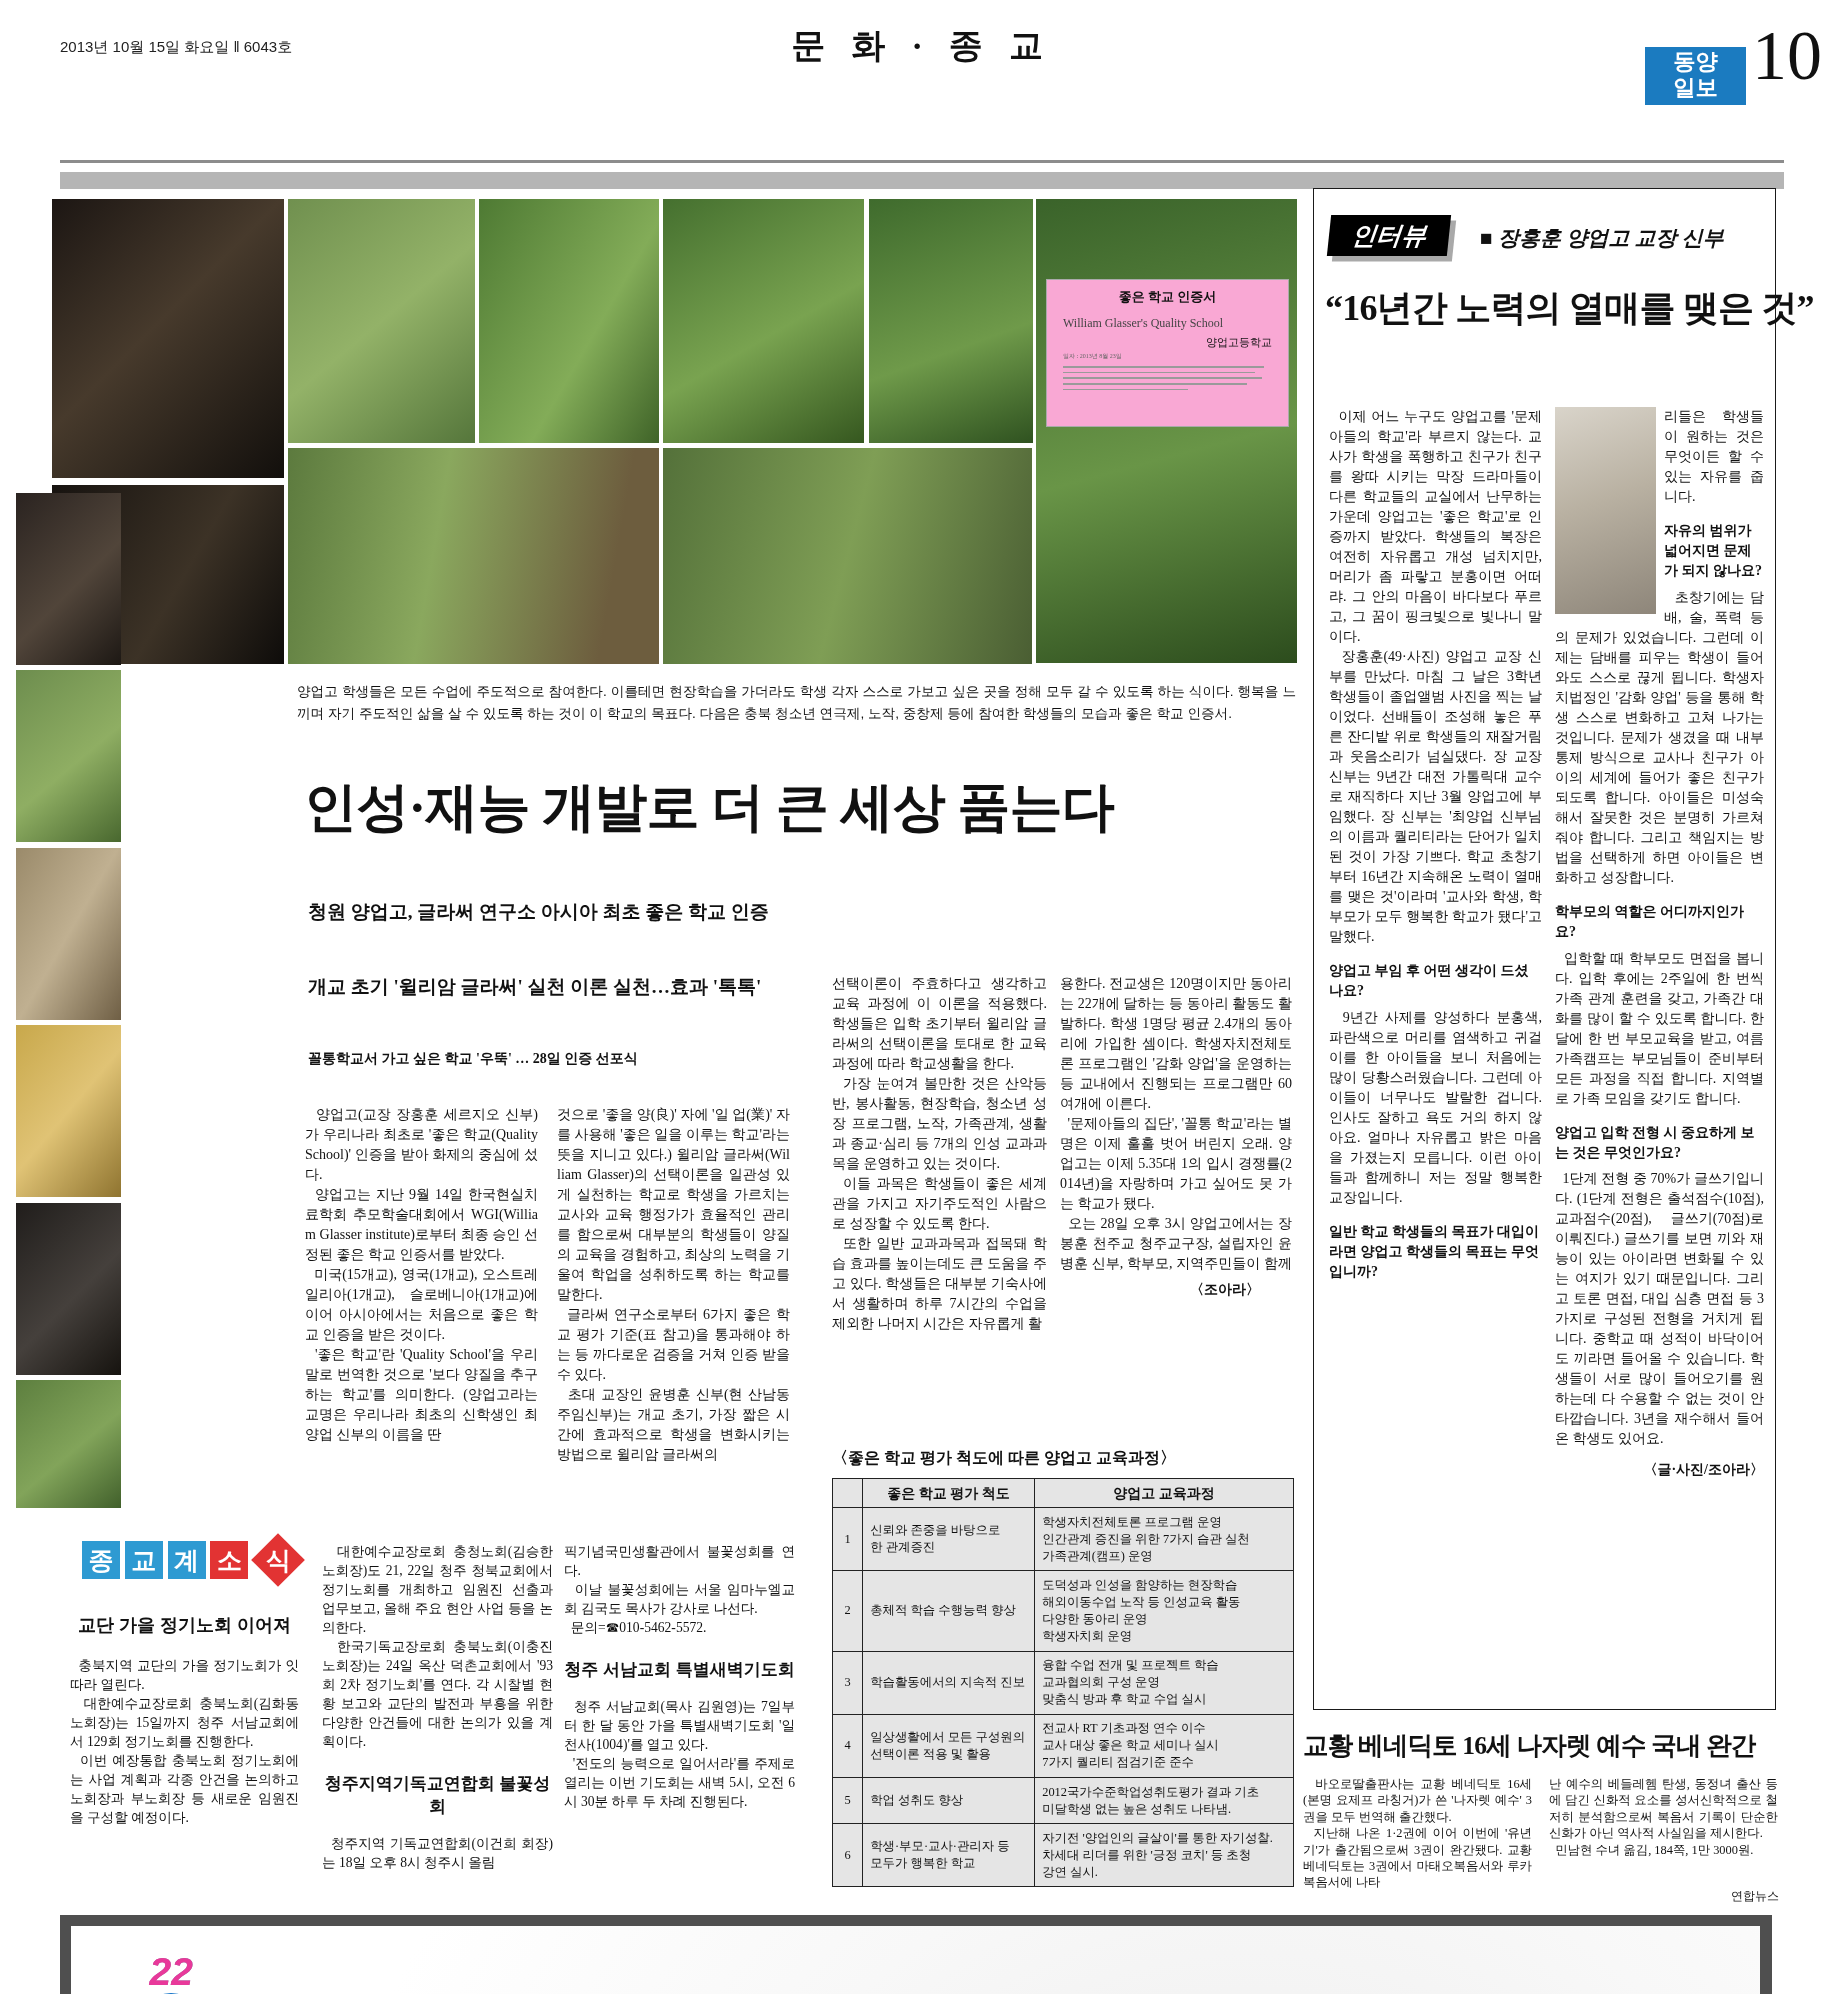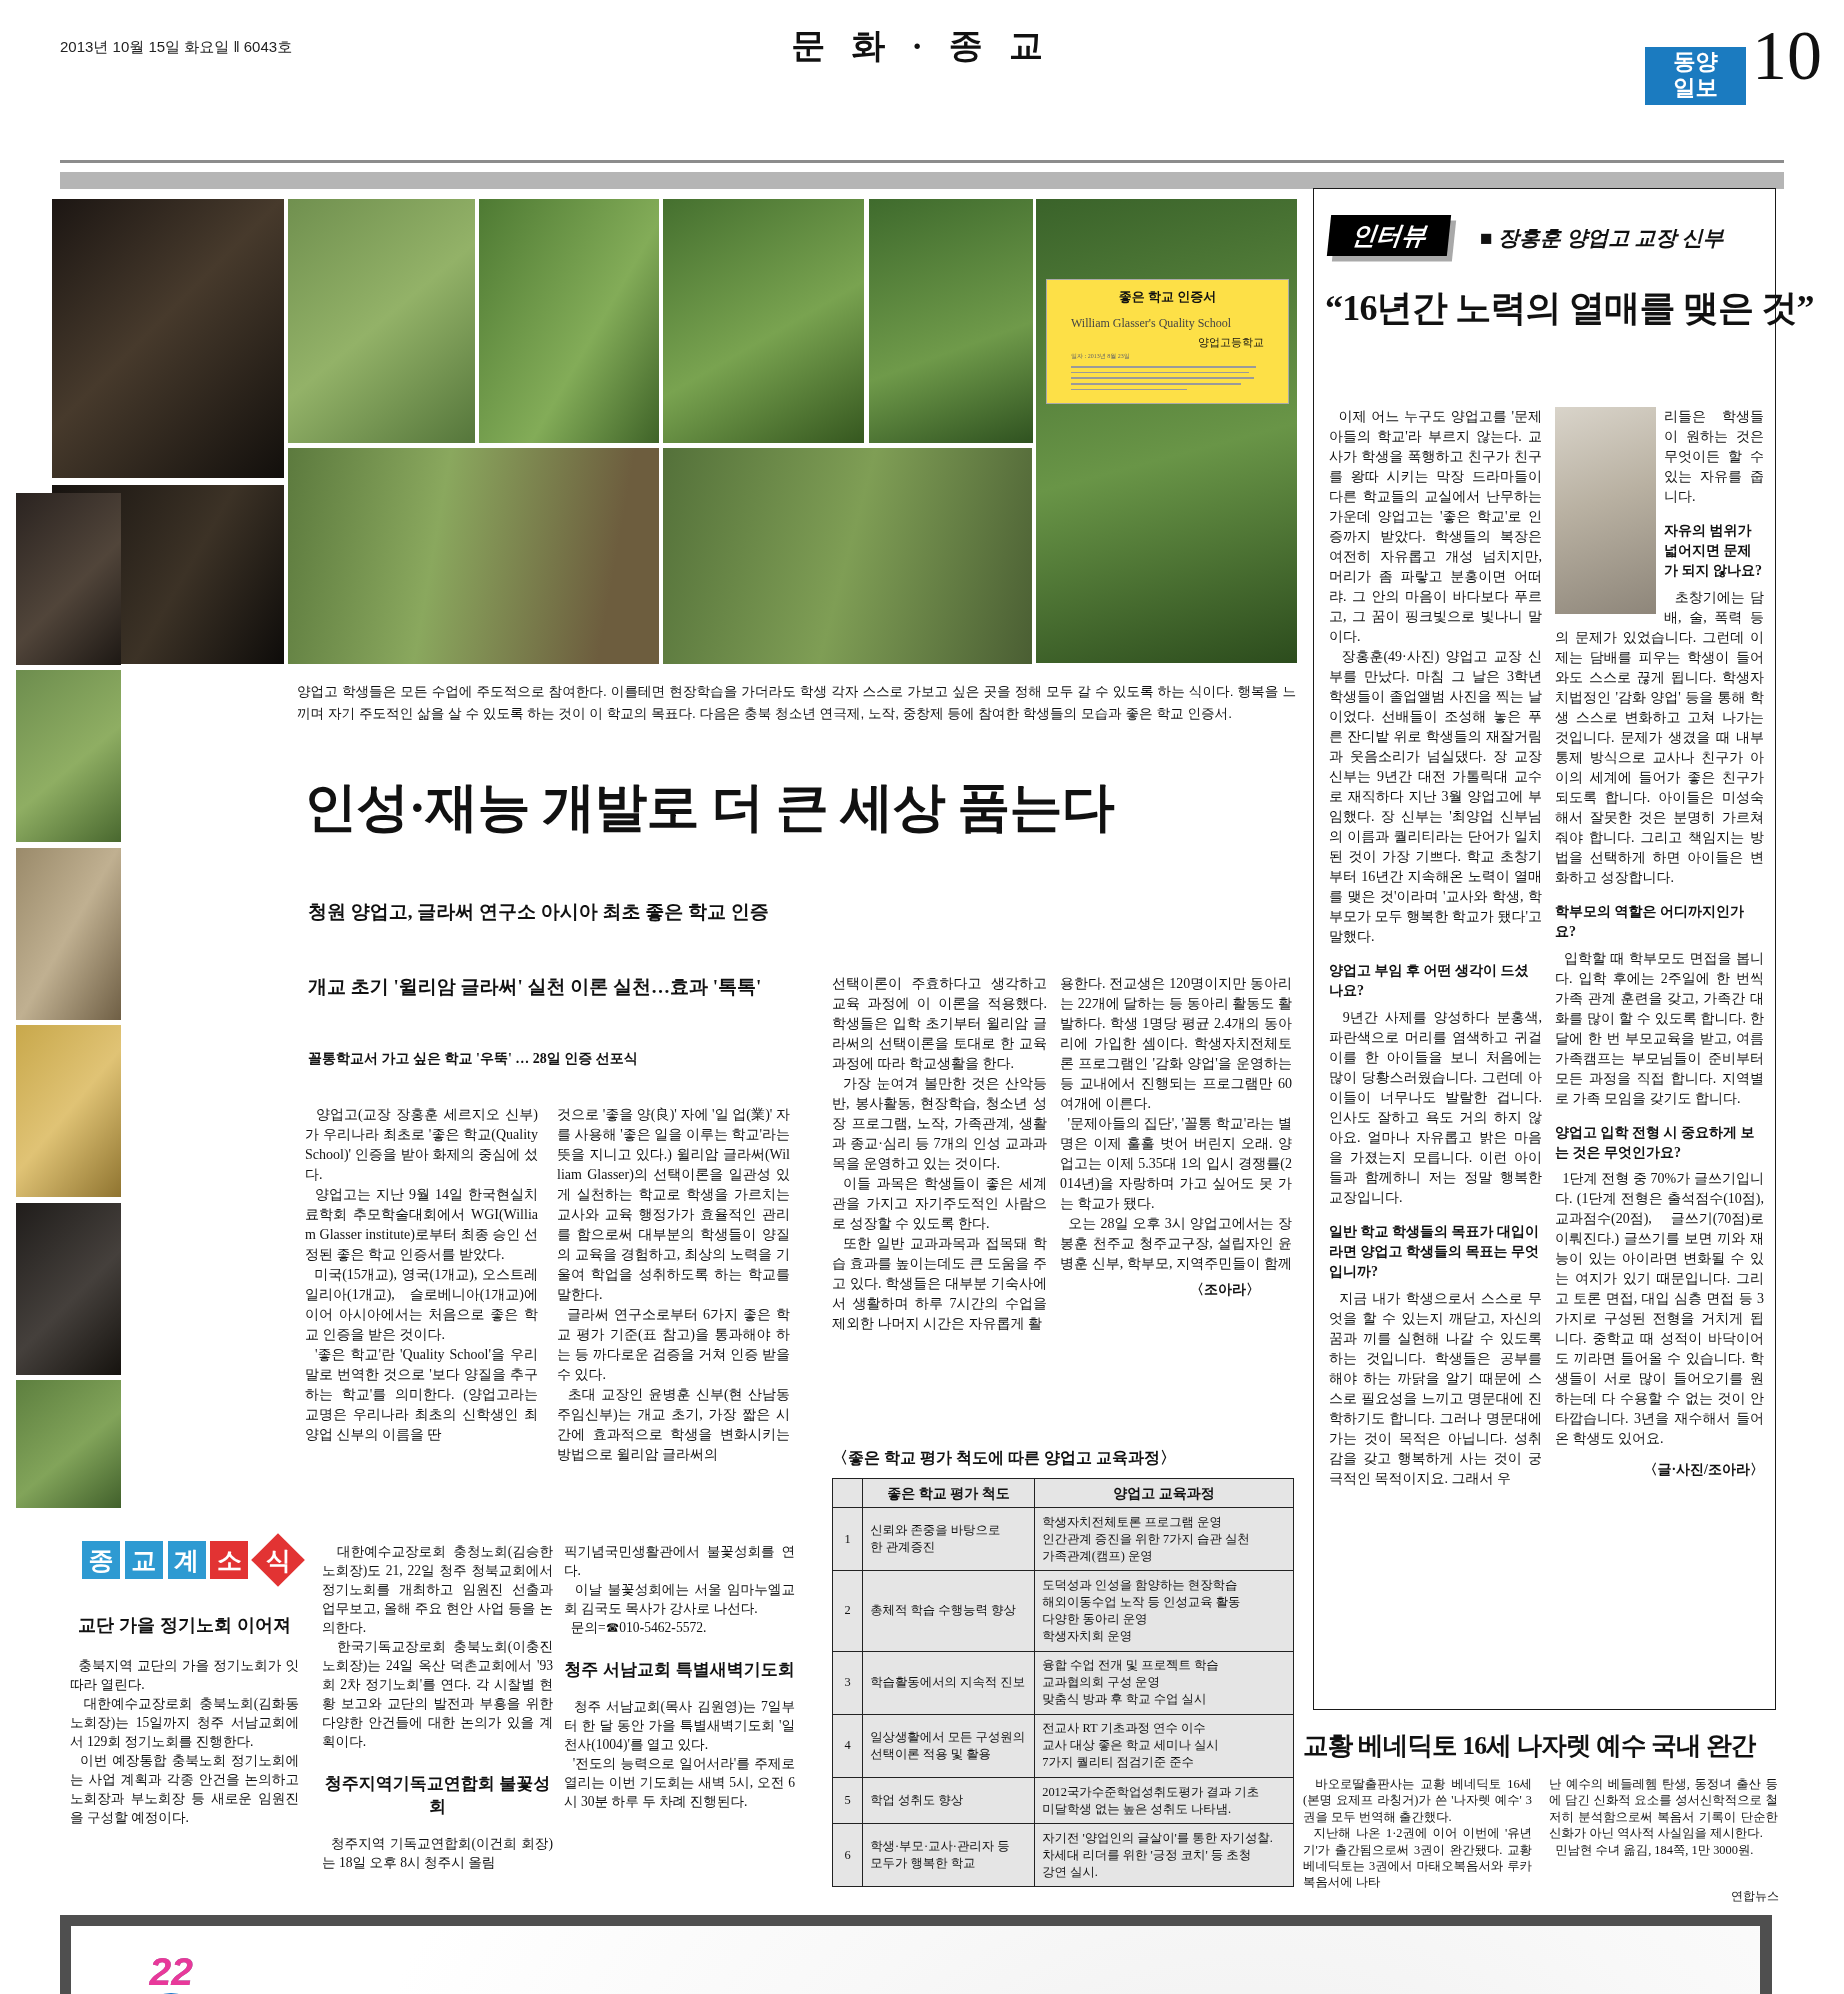--- a/index.html
+++ b/index.html
@@ -42,21 +42,21 @@
   <div class="photo" style="left:52px;top:199px;width:232px;height:279px;background:linear-gradient(135deg,#1c1613,#473a2c 45%,#120f0c);"></div>
   <div class="photo" style="left:52px;top:485px;width:232px;height:179px;background:linear-gradient(120deg,#171310,#3c3226 55%,#0e0c0a);"></div>
   <div class="photo" style="left:288px;top:199px;width:187px;height:244px;background:linear-gradient(140deg,#70904f,#93b268 50%,#55763b);"></div>
   <div class="photo" style="left:479px;top:199px;width:180px;height:244px;background:linear-gradient(120deg,#4e7a33,#83ac58 60%,#3f6328);"></div>
   <div class="photo" style="left:288px;top:448px;width:371px;height:216px;background:linear-gradient(100deg,#5c7a3e,#8aa85e 40%,#6d5d3e 85%);"></div>
   <div class="photo" style="left:663px;top:199px;width:201px;height:244px;background:linear-gradient(150deg,#45702f,#79a350 55%,#35571f);"></div>
   <div class="photo" style="left:869px;top:199px;width:164px;height:244px;background:linear-gradient(160deg,#3f6b2d,#6f9a4a 60%,#2f5220);"></div>
   <div class="photo" style="left:663px;top:448px;width:369px;height:216px;background:linear-gradient(105deg,#54713a,#7f9e55 50%,#4a5e33);"></div>
   <div class="photo" style="left:1036px;top:199px;width:261px;height:464px;background:linear-gradient(165deg,#3a632a,#699547 55%,#2c4c1d);"></div>
 
-  <div class="abs" style="left:1046px;top:279px;width:243px;height:125px;background:#fde047;border:0.8px solid #aaa;padding:8px 24px;box-sizing:border-box;">
+  <div class="abs" style="left:1046px;top:279px;width:243px;height:148px;background:#f9a8d4;border:0.8px solid #aaa;padding:8px 16px;box-sizing:border-box;">
     <div style="text-align:center;font-size:13px;font-weight:bold;">좋은 학교 인증서</div>
     <div style="text-align:left;font-size:12px;color:#444;margin-top:10px;">William Glasser's Quality School</div>
     <div style="text-align:right;font-size:11px;font-weight:normal;margin-top:4px;">양업고등학교</div>
     <div style="font-size:6px;color:#666;margin-top:2.4px;">일자 : 2013년 8월 23일</div>
     <div style="margin-top:4.8px;">
       <div style="height:1.6px;background:#9a9a9a;margin:4px 0;width:96%;"></div>
       <div style="height:1.6px;background:#9a9a9a;margin:4px 0;width:92%;"></div>
       <div style="height:1.6px;background:#9a9a9a;margin:4px 0;width:95%;"></div>
       <div style="height:1.6px;background:#9a9a9a;margin:4px 0;width:88%;"></div>
       <div style="height:1.6px;background:#9a9a9a;margin:4px 0;width:60%;"></div>
@@ -161,21 +161,20 @@
        box-shadow:5.6px 5.6px 0 #a9a9a9;font-family:'Liberation Sans',sans-serif;">인터뷰</div>
   <div class="abs" style="left:1480px;top:224px;font-size:21px;font-weight:bold;font-style:italic;">■ 장홍훈 양업고 교장 신부</div>
   <div class="abs" style="left:1325px;top:284px;width:439px;text-align:center;font-size:36px;font-weight:bold;letter-spacing:-0.8px;white-space:nowrap;">“16년간 노력의 열매를 맺은 것”</div>
 
   <div class="abs" style="left:1329px;top:407px;width:213px;height:1281px;overflow:hidden;font-size:14px;line-height:20px;">
     <div class="a">&nbsp;&nbsp;이제 어느 누구도 양업고를 '문제아들의 학교'라 부르지 않는다. 교사가 학생을 폭행하고 친구가 친구를 왕따 시키는 막장 드라마들이 다른 학교들의 교실에서 난무하는 가운데 양업고는 '좋은 학교'로 인증까지 받았다. 학생들의 복장은 여전히 자유롭고 개성 넘치지만, 머리가 좀 파랗고 분홍이면 어떠랴. 그 안의 마음이 바다보다 푸르고, 그 꿈이 핑크빛으로 빛나니 말이다.
 &nbsp;&nbsp;장홍훈(49·사진) 양업고 교장 신부를 만났다. 마침 그 날은 3학년 학생들이 졸업앨범 사진을 찍는 날이었다. 선배들이 조성해 놓은 푸른 잔디밭 위로 학생들의 재잘거림과 웃음소리가 넘실댔다. 장 교장 신부는 9년간 대전 가톨릭대 교수로 재직하다 지난 3월 양업고에 부임했다. 장 신부는 '최양업 신부님의 이름과 퀄리티라는 단어가 일치된 것이 가장 기쁘다. 학교 초창기부터 16년간 지속해온 노력이 열매를 맺은 것'이라며 '교사와 학생, 학부모가 모두 행복한 학교가 됐다'고 말했다.</div>
     <div class="q">양업고 부임 후 어떤 생각이 드셨나요?</div>
     <div class="a">&nbsp;&nbsp;9년간 사제를 양성하다 분홍색, 파란색으로 머리를 염색하고 귀걸이를 한 아이들을 보니 처음에는 많이 당황스러웠습니다. 그런데 아이들이 너무나도 발랄한 겁니다. 인사도 잘하고 욕도 거의 하지 않아요. 얼마나 자유롭고 밝은 마음을 가졌는지 모릅니다. 이런 아이들과 함께하니 저는 정말 행복한 교장입니다.</div>
     <div class="q">일반 학교 학생들의 목표가 대입이라면 양업고 학생들의 목표는 무엇입니까?</div>
-    <div class="a">&nbsp;&nbsp;지금 내가 학생으로서 스스로 무엇을 할 수 있는지 깨닫고, 자신의 꿈과 끼를 실현해 나갈 수 있도록 하는 것입니다. 학생들은 공부를 해야 하는 까닭을 알기 때문에 스스로 필요성을 느끼고 명문대에 진학하기도 합니다. 그러나 명문대에 가는 것이 목적은 아닙니다. 성취감을 갖고 행복하게 사는 것이 궁극적인 목적이지요. 그래서 우</div>
   </div>
 
   <div class="abs" style="left:1555px;top:407px;width:209px;height:1281px;overflow:hidden;font-size:14px;line-height:20px;">
     <div style="float:left;width:101px;height:207px;margin:0 8px 4.8px 0;
          background:linear-gradient(160deg,#d9d4ca,#b9b1a2 45%,#8e867a);"></div>
     <div class="a">리들은 학생들이 원하는 것은 무엇이든 할 수 있는 자유를 줍니다.</div>
     <div class="q">자유의 범위가 넓어지면 문제가 되지 않나요?</div>
     <div class="a">&nbsp;&nbsp;초창기에는 담배, 술, 폭력 등의 문제가 있었습니다. 그런데 이제는 담배를 피우는 학생이 들어와도 스스로 끊게 됩니다. 학생자치법정인 '감화 양업' 등을 통해 학생 스스로 변화하고 고쳐 나가는 것입니다. 문제가 생겼을 때 내부 통제 방식으로 교사나 친구가 아이의 세계에 들어가 좋은 친구가 되도록 합니다. 아이들은 미성숙해서 잘못한 것은 분명히 가르쳐줘야 합니다. 그리고 책임지는 방법을 선택하게 하면 아이들은 변화하고 성장합니다.</div>
     <div class="q">학부모의 역할은 어디까지인가요?</div>
     <div class="a">&nbsp;&nbsp;입학할 때 학부모도 면접을 봅니다. 입학 후에는 2주일에 한 번씩 가족 관계 훈련을 갖고, 가족간 대화를 많이 할 수 있도록 합니다. 한 달에 한 번 부모교육을 받고, 여름 가족캠프는 부모님들이 준비부터 모든 과정을 직접 합니다. 지역별로 가족 모임을 갖기도 합니다.</div>

